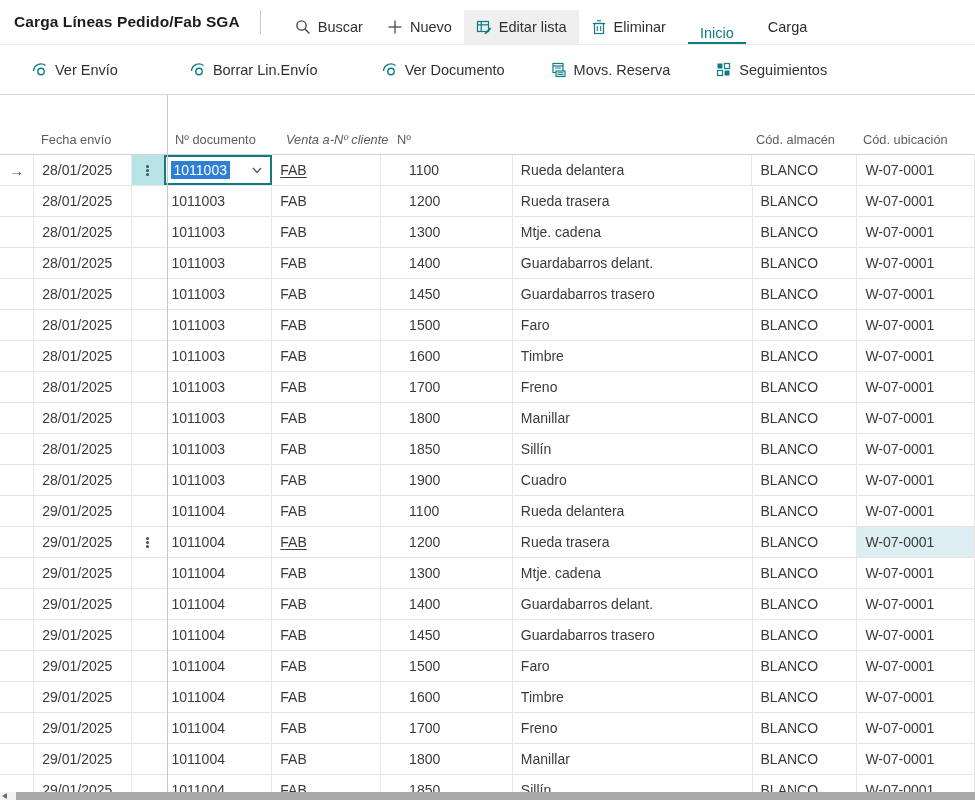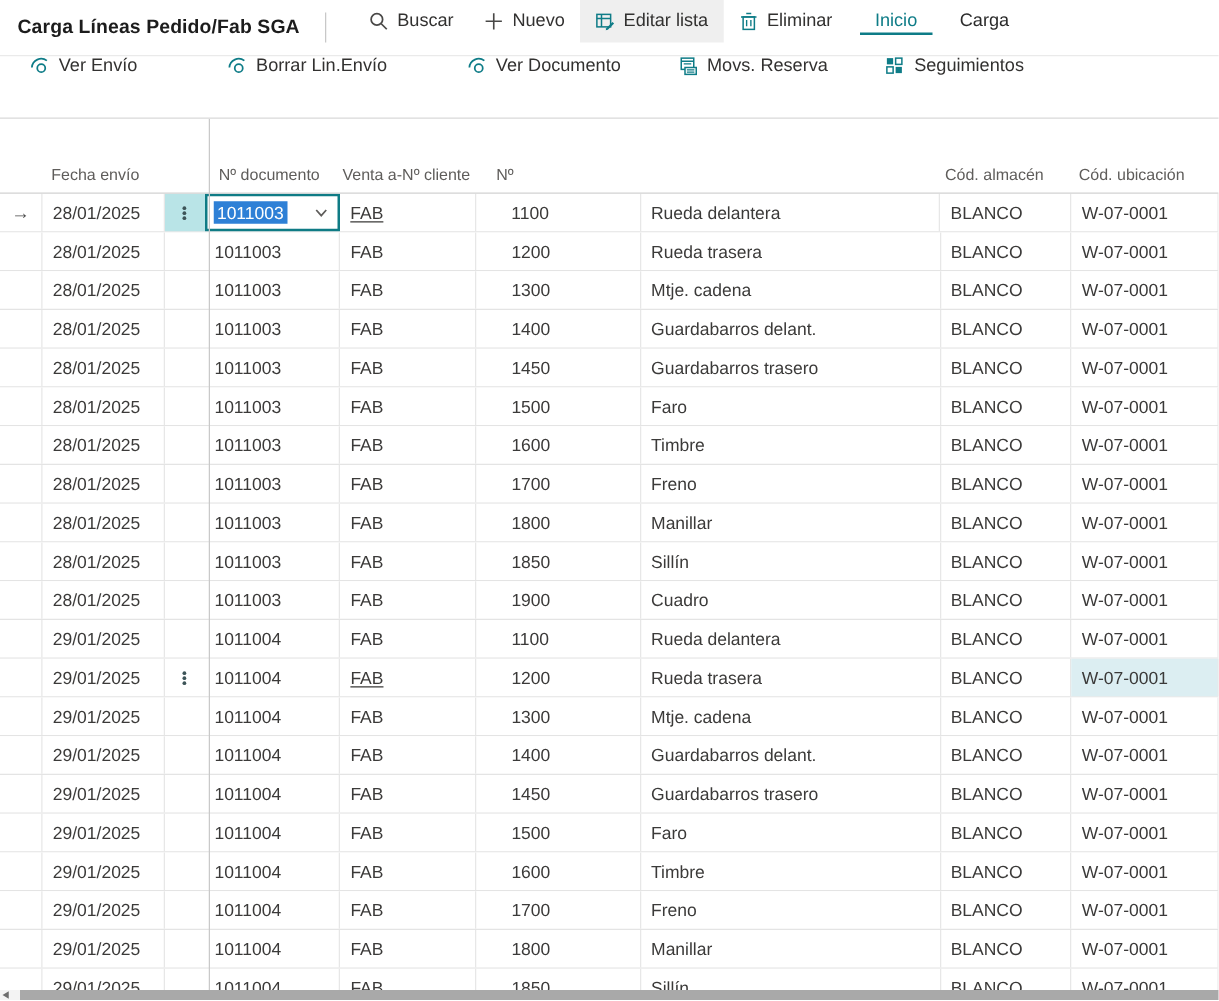--- a/index.html
+++ b/index.html
@@ -4,30 +4,30 @@
 <style>
   * { margin:0; padding:0; box-sizing:border-box; }
   html,body { width:975px; height:801px; background:#fff; overflow:hidden;
     font-family:"Liberation Sans","DejaVu Sans",sans-serif; color:#3b3a39; }
 
   
   .topbar { height:45px; display:flex; align-items:center; padding-left:14px;
     border-bottom:1px solid #eaeaea; }
   .page-title { font-size:15.5px; font-weight:700; color:#1c1c1c; letter-spacing:.1px; }
   .tb-divider { width:1px; height:24px; background:#c8c8c8; margin:0 22px 0 20px; }
-  .tb-actions { display:flex; align-items:flex-start; height:100%; }
+  .tb-actions { display:flex; align-items:flex-end; height:100%; }
   .tb-btn { display:flex; align-items:center; gap:7px; font-size:14.5px; color:#323130;
     padding:9px 12px; cursor:pointer; white-space:nowrap; }
   .tb-btn.active-bg { background:#efefef; }
   .tb-tab { font-size:14.5px; color:#2b2b2b; padding:9px 12px; margin-left:10px; cursor:pointer; }
   .tb-tab.active { color:#0e7c87; border-bottom:2px solid #0e7c87; padding-bottom:1px; }
   .icon16 { width:16px; height:16px; flex:0 0 auto; }
 
   
-  .actionbar { height:50px; display:flex; align-items:flex-start; padding-left:24px;
+  .actionbar { height:50px; display:flex; align-items:center; padding-left:32px;
     border-bottom:1px solid #d9d9d9; }
   .ab-btn { display:flex; align-items:center; gap:7px; font-size:14.5px; color:#323130;
     cursor:pointer; white-space:nowrap; }
   .ab-btn + .ab-btn { margin-left:46px; }
   .ab-btn:nth-child(2) { margin-left:72px; }
   .ab-btn:nth-child(3) { margin-left:64px; }
 
   
   .grid-wrap { position:relative; height:705px; overflow:hidden; }
   .freeze-line { position:absolute; left:167px; top:0; bottom:8px; width:1px; background:#c9c9c9; z-index:3; }
@@ -167,21 +167,21 @@
     <span>Seguimientos</span>
   </div>
 </div>
 
 <div class="grid-wrap">
   <div class="freeze-line"></div>
 
   <div class="gheader">
     <div class="gh-cell" style="left:33px;  width:100px;">Fecha envío</div>
     <div class="gh-cell" style="left:167px; width:111px;">Nº documento</div>
-    <div class="gh-cell" style="left:266px; width:111px;">Venta a-Nº cliente</div>
+    <div class="gh-cell" style="left:278px; width:111px;font-style:italic;">Venta a-Nº cliente</div>
     <div class="gh-cell" style="left:389px; width:114px;">Nº</div>
     <div class="gh-cell" style="left:748px; width:107px;">Cód. almacén</div>
     <div class="gh-cell" style="left:855px; width:120px;">Cód. ubicación</div>
   </div>
 
   <div id="grid-body">
       <div class="grow">
         <div class="gcell c-sel">
           <span class="arrow-glyph">→</span>
         </div>

